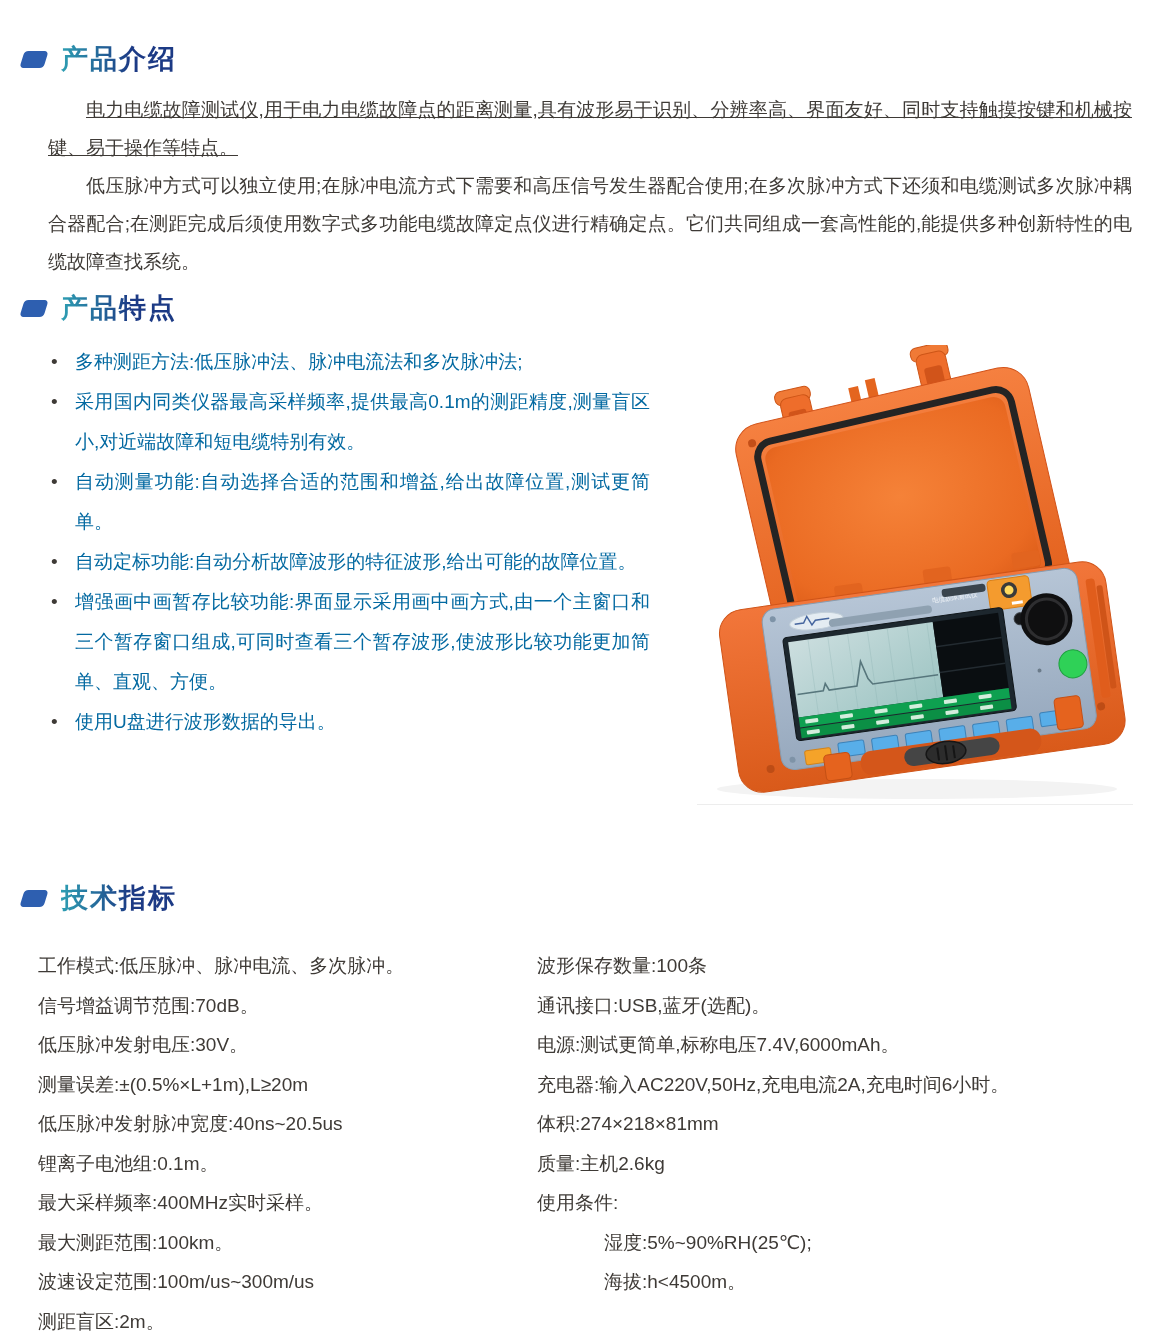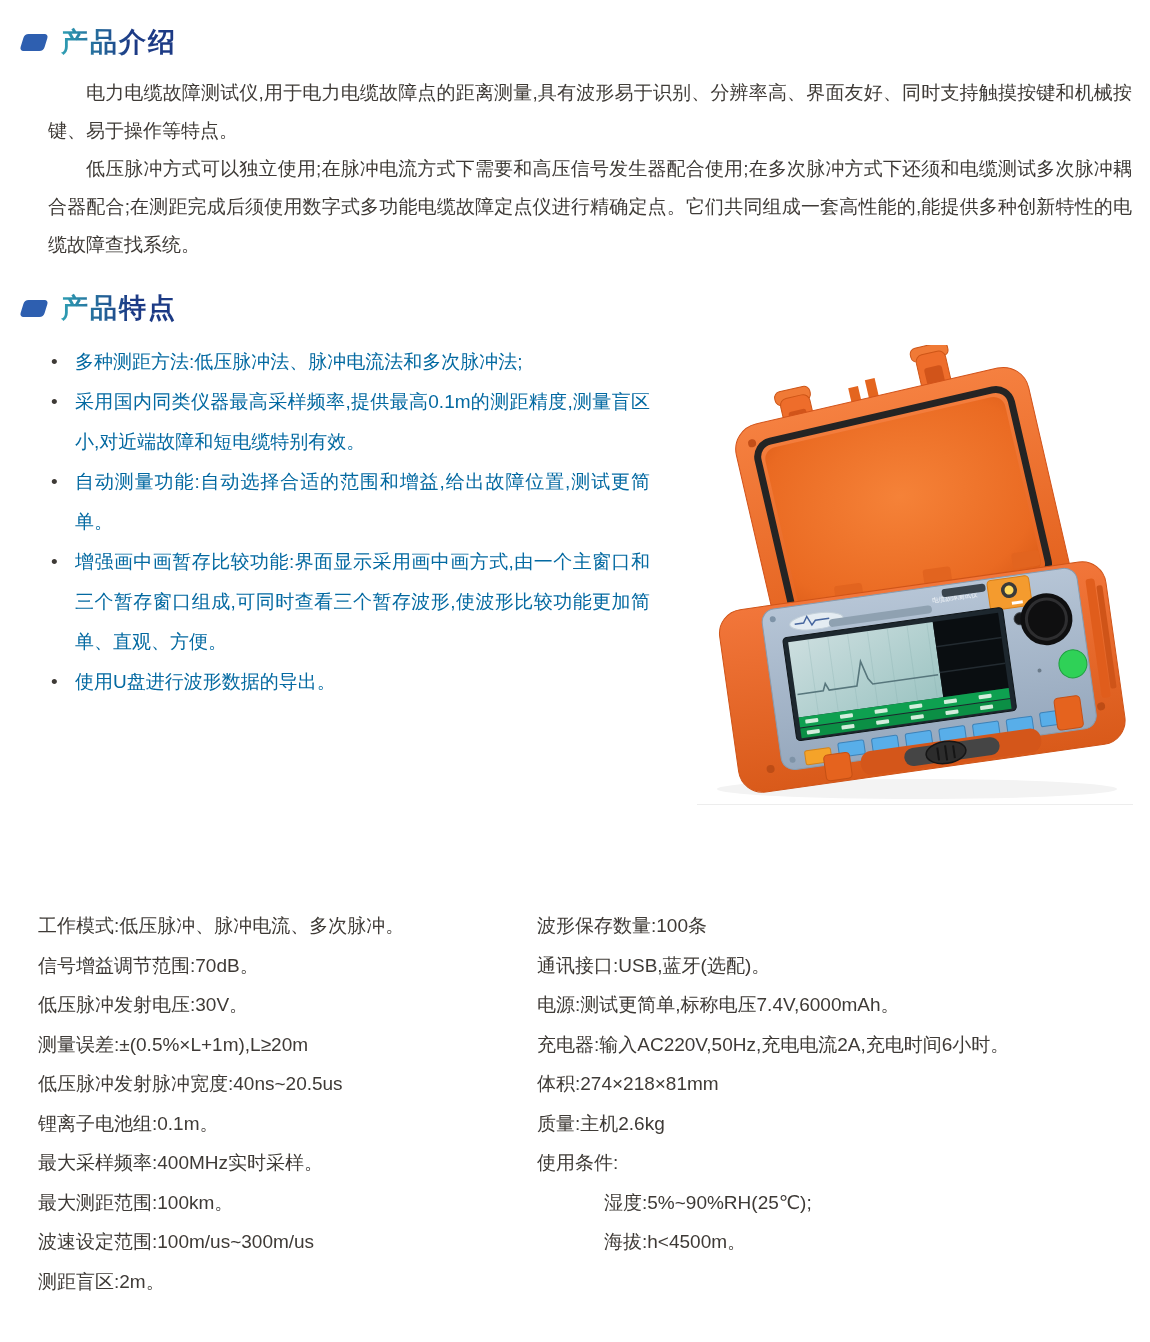--- a/index.html
+++ b/index.html
@@ -13,26 +13,26 @@
   .sq {
     width:24px; height:17px; background:#2e5fb0; border-radius:4px;
     transform:skewX(-17deg); flex:0 0 auto;
   }
   .sec-title {
     margin:0; font-size:27px; font-weight:700; letter-spacing:2px; color:#1c3a85;
     background:linear-gradient(90deg,#2e9fb3 0%,#1c3a85 60%);
     -webkit-background-clip:text; background-clip:text; -webkit-text-fill-color:transparent;
   }
   
-  .intro { position:absolute; top:22px; left:0; width:1150px; }
+  .intro { position:absolute; top:39px; left:0; width:1150px; }
   .intro p {
     margin:0; padding:0 18px 0 48px; font-size:19px; line-height:38px;
     text-align:justify; text-indent:2em; color:#3e3a36;
   }
-  .intro p:first-of-type { margin-top:12px; }
+  .intro p:first-of-type { margin-top:12px;text-decoration:underline; }
   
   .features { position:absolute; top:288px; left:0; width:1008px; }
   .feat-list { margin:14px 0 0 50px; padding:0; list-style:none; width:600px; }
   .feat-list li {
     position:relative; padding-left:25px; font-size:19px; line-height:40px;
     text-align:justify; color:#0369a1;
   }
   .feat-list li::before {
     content:"\2022"; position:absolute; left:1px; top:0; font-size:19px; color:#3e3a36;
   }
@@ -65,20 +65,21 @@
 
   <section class="features">
     <div class="sec-head">
       <span class="sq"></span>
       <h2 class="sec-title">产品特点</h2>
     </div>
     <ul class="feat-list">
       <li>多种测距方法:低压脉冲法、脉冲电流法和多次脉冲法;</li>
       <li>采用国内同类仪器最高采样频率,提供最高0.1m的测距精度,测量盲区小,对近端故障和短电缆特别有效。</li>
       <li>自动测量功能:自动选择合适的范围和增益,给出故障位置,测试更简单。</li>
+      <li>自动定标功能:自动分析故障波形的特征波形,给出可能的故障位置。</li>
       <li>增强画中画暂存比较功能:界面显示采用画中画方式,由一个主窗口和三个暂存窗口组成,可同时查看三个暂存波形,使波形比较功能更加简单、直观、方便。</li>
       <li>使用U盘进行波形数据的导出。</li>
     </ul>
   </section>
 
   <figure class="device-figure">
     <svg width="436" height="459" viewBox="0 0 436 459" xmlns="http://www.w3.org/2000/svg">
       <defs>
         <linearGradient id="gLid" x1="0" y1="0" x2="0" y2="1">
           <stop offset="0" stop-color="#f58040"></stop>
@@ -200,20 +201,24 @@
           <rect x="152" y="398" width="182" height="24" rx="11" fill="#d4561a"></rect>
           <rect x="196" y="401" width="96" height="18" rx="9" fill="#454545"></rect>
           <ellipse cx="238" cy="410" rx="20" ry="11" fill="#2c2c2c" stroke="#161616" stroke-width="1.5"></ellipse>
           <path d="M230 404 v13 M238 403 v15 M246 404 v13" stroke="#151515" stroke-width="2"></path>
         </g>
       </g>
     </svg>
   </figure>
 
   <section class="specs">
+    <div class="sec-head">
+      <span class="sq"></span>
+      <h2 class="sec-title">技术指标</h2>
+    </div>
     <div class="spec-cols">
       <div class="col-left">
         <div class="spec-line">工作模式:低压脉冲、脉冲电流、多次脉冲。</div>
         <div class="spec-line">信号增益调节范围:70dB。</div>
         <div class="spec-line">低压脉冲发射电压:30V。</div>
         <div class="spec-line">测量误差:±(0.5%×L+1m),L≥20m</div>
         <div class="spec-line">低压脉冲发射脉冲宽度:40ns~20.5us</div>
         <div class="spec-line">锂离子电池组:0.1m。</div>
         <div class="spec-line">最大采样频率:400MHz实时采样。</div>
         <div class="spec-line">最大测距范围:100km。</div>

